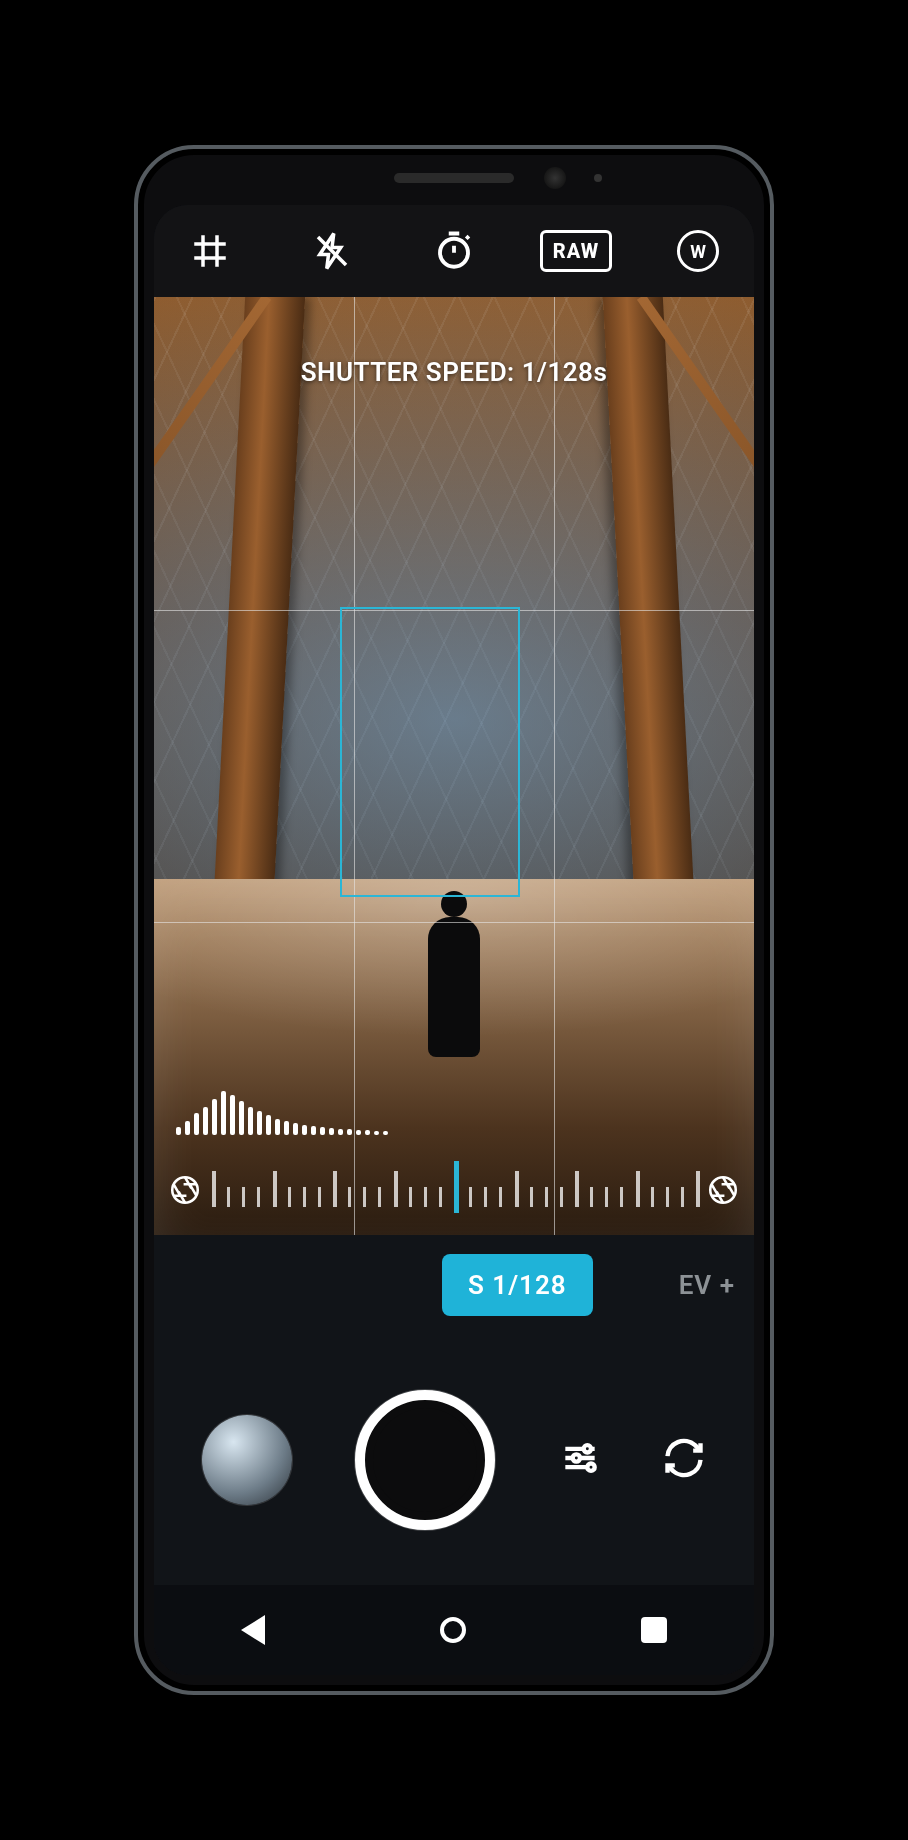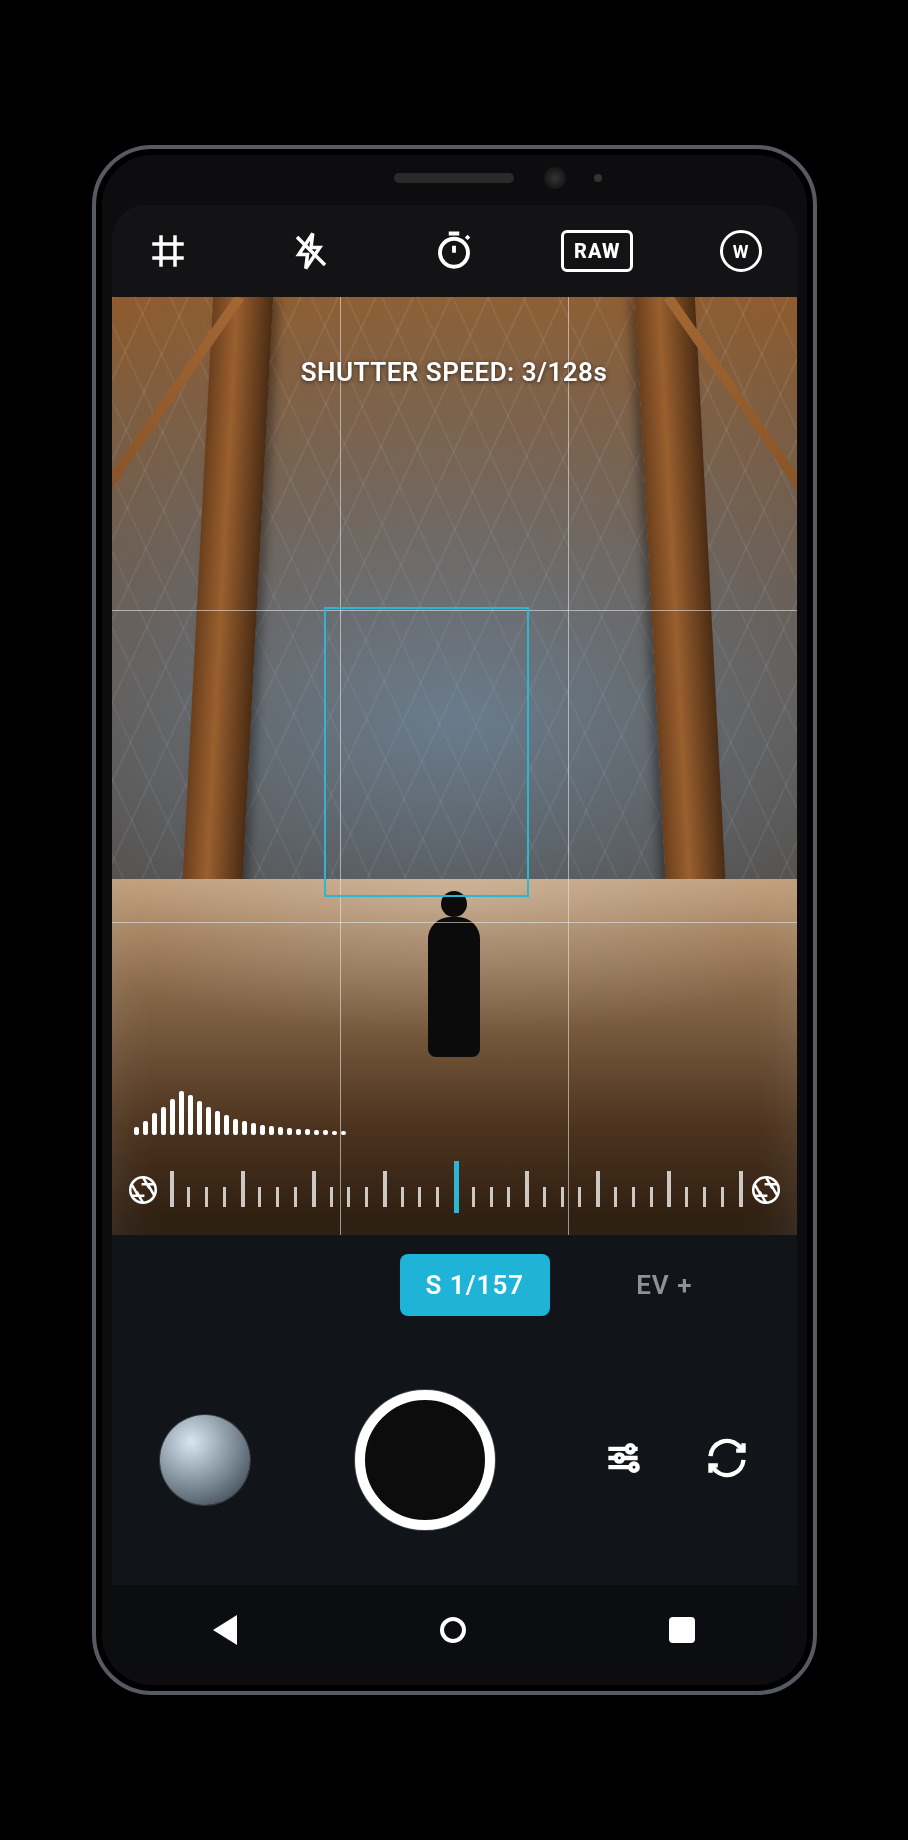--- a/index.html
+++ b/index.html
@@ -7,21 +7,21 @@
     background: #000;
     width: 908px;
     height: 1840px;
     font-family: -apple-system, "Segoe UI", Roboto, Helvetica, Arial, sans-serif;
     overflow: hidden;
     display: flex;
     align-items: center;
     justify-content: center;
   }
   .phone-frame {
-    width: 725px;
+    width: 640px;
     height: 1550px;
     background: #0d0d0f;
     border-radius: 60px;
     border: 4px solid #555b60;
     box-shadow: 0 30px 60px rgba(0,0,0,0.8), inset 0 0 0 6px #000;
     position: relative;
     overflow: hidden;
   }
   .speaker {
     position: absolute;
@@ -192,21 +192,21 @@
       <div class="floor"></div>
       <div class="floor-reflect"></div>
       <div class="person"></div>
 
       <div class="grid-v1"></div>
       <div class="grid-v2"></div>
       <div class="grid-h1"></div>
       <div class="grid-h2"></div>
       <div class="focus-box"></div>
 
-      <div class="overlay-text">SHUTTER SPEED: 3/128s</div>
+      <div class="overlay-text">SHUTTER SPEED: 1/128s</div>
 
       <div class="histogram">
           <span style="height: 8px;"></span>
           <span style="height: 14px;"></span>
           <span style="height: 22px;"></span>
           <span style="height: 28px;"></span>
           <span style="height: 36px;"></span>
           <span style="height: 44px;"></span>
           <span style="height: 40px;"></span>
           <span style="height: 34px;"></span>
@@ -270,21 +270,21 @@
           </div>
         <svg class="aperture-ic" viewBox="0 0 24 24" fill="none" stroke="#fff" stroke-width="1.8">
           <circle cx="12" cy="12" r="9"></circle>
           <path d="M12 3l4.5 7.8M20 8l-9 0M20 16l-4.5-7.8M12 21l-4.5-7.8M4 16l9 0M4 8l4.5 7.8"></path>
         </svg>
       </div>
     </div>
 
     <div class="mode-strip">
       <div class="spacer"></div>
-      <div class="mode active">S 1/157</div>
+      <div class="mode active">S 1/128</div>
       <div class="mode dim">EV +</div>
     </div>
 
     <div class="bottom">
       <div class="thumb"></div>
       <div class="shutter"></div>
       <div class="actions">
         <div class="ic-btn">
           <svg viewBox="0 0 24 24" fill="none" stroke="#fff" stroke-width="2.4">
             <path d="M4 7h10M18 7h2M4 12h4M12 12h8M4 17h12M20 17h0"></path>

